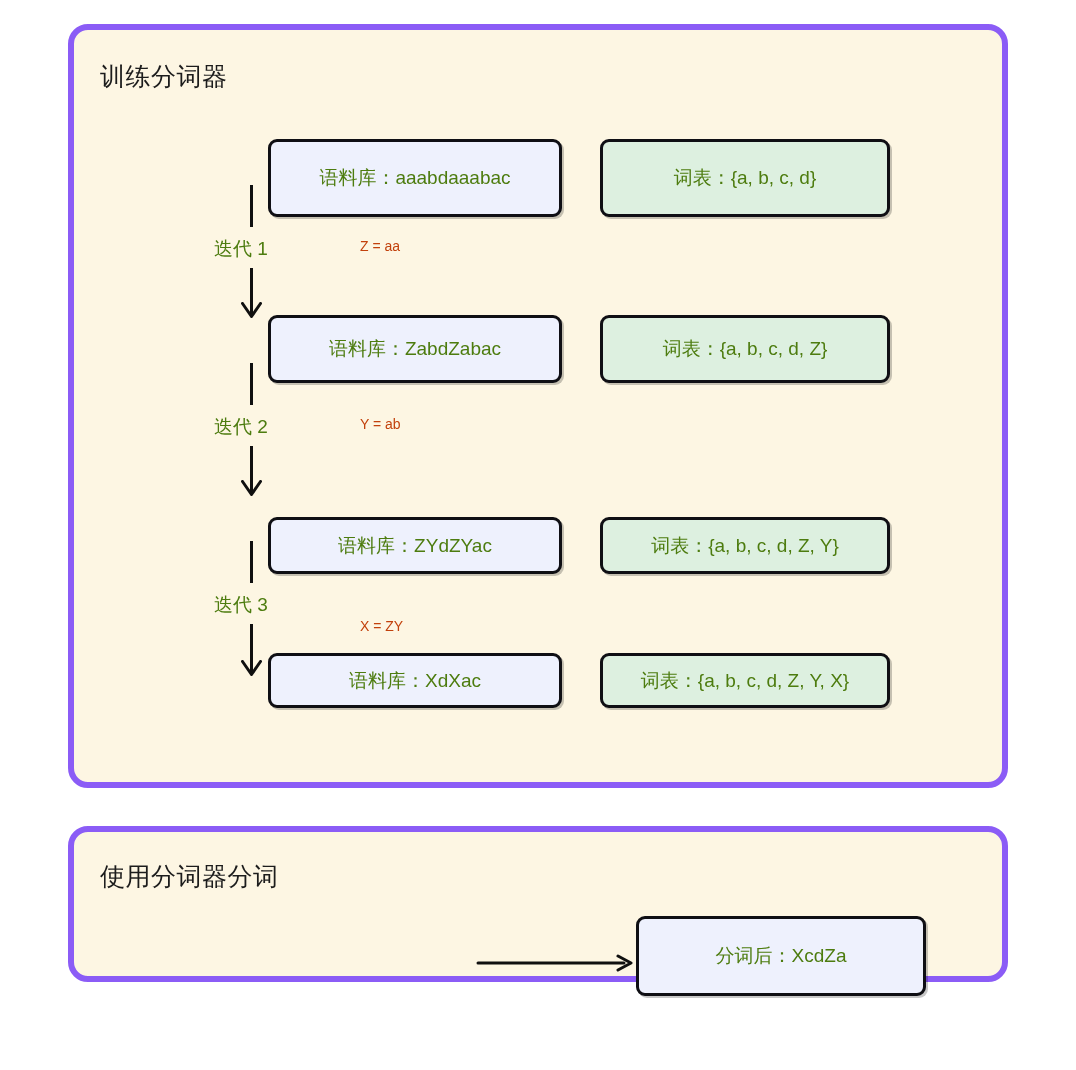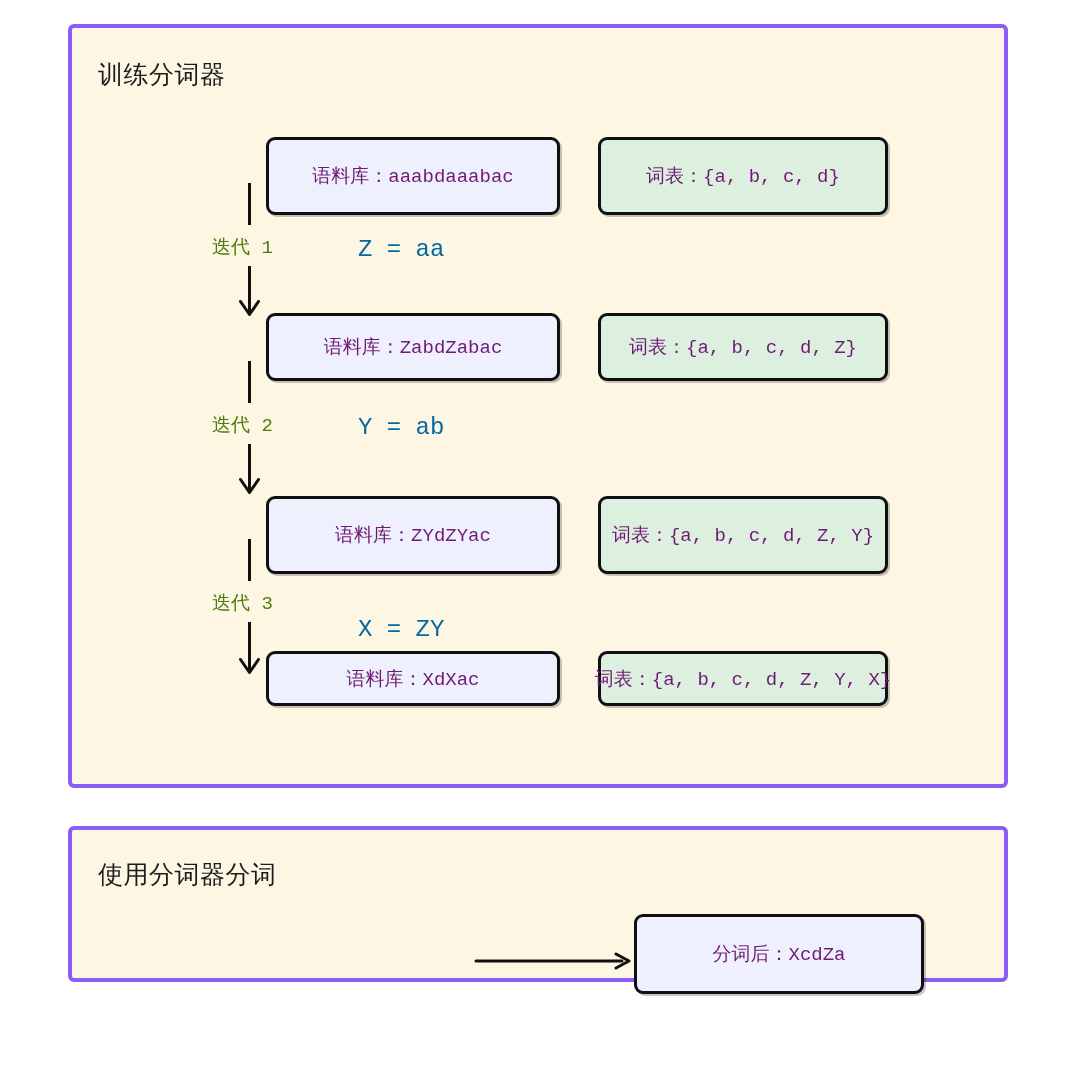--- a/index.html
+++ b/index.html
@@ -12,24 +12,23 @@
     height: 1070px;
     font-family: "Liberation Sans", "DejaVu Sans", sans-serif;
     color: #1c1c1c;
     position: relative;
     overflow: hidden;
   }
 
   .panel {
     position: absolute;
     background: #fdf6e3;
-    border: 4px solid #8b5cf6;
-    border-radius: 6px;
+    border: 6px solid #8b5cf6;
+    border-radius: 20px;
     box-sizing: border-box;
-    font-family: Liberation Mono, monospace;
   }
   #panel-train { left: 68px; top: 24px; width: 940px; height: 764px; }
   #panel-apply { left: 68px; top: 826px; width: 940px; height: 156px; }
 
   .panel-title {
     position: absolute;
     font-size: 25px;
     font-weight: 400;
     color: #1c1c1c;
     letter-spacing: 0.5px;
@@ -41,34 +40,34 @@
   
   .node {
     position: absolute;
     box-sizing: border-box;
     border: 3px solid #0f0f14;
     border-radius: 9px;
     display: flex;
     align-items: center;
     justify-content: center;
     font-size: 19px;
-    color: #701a75;
+    color: #4d7c0f;
     white-space: nowrap;
     box-shadow: 2px 2px 0 rgba(0,0,0,0.22);
   }
   .node.corpus { background: #eef1fd; }
   .node.vocab  { background: #ddf0e0; }
 
   
   .c1 { left: 194px; width: 294px; }
   .v1 { left: 526px; width: 290px; }
 
   .r1 { top: 109px; height: 78px; }
   .r2 { top: 285px; height: 68px; }
-  .r3 { top: 468px; height: 78px; }
+  .r3 { top: 487px; height: 57px; }
   .r4 { top: 623px; height: 55px; }
 
   
   .rail {
     position: absolute;
     left: 96px;
     width: 170px;
   }
   .rail-seg-top {
     position: absolute;
@@ -91,22 +90,22 @@
   }
   .arrow-head-down {
     position: absolute;
     left: -9px;
     bottom: -2px;
     width: 21px;
     height: 16px;
   }
   .rule-label {
     position: absolute;
-    font-size: 24px;
-    color: #0369a1;
+    font-size: 14px;
+    color: #c2410c;
     white-space: nowrap;
   }
 
   
   .node.b1 { left: 110px; top: 84px; width: 290px; height: 80px; background: #eef1fd; }
   .node.b2 { left: 562px; top: 84px; width: 290px; height: 80px; background: #eef1fd; }
   .h-arrow {
     position: absolute;
     left: 402px;
     top: 122px;

